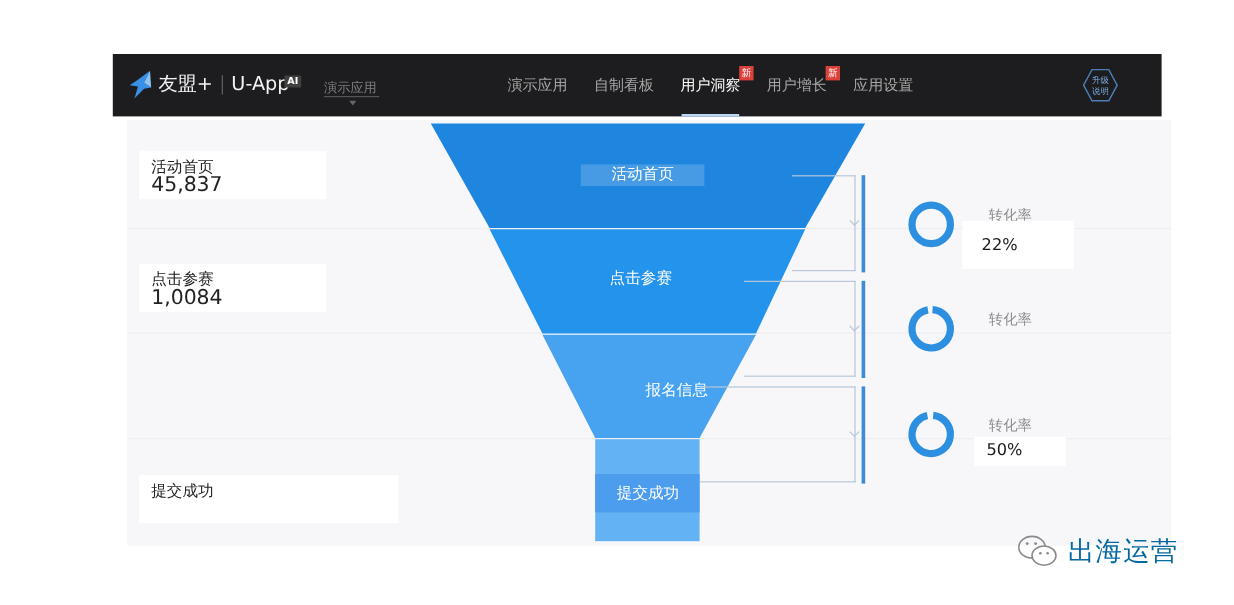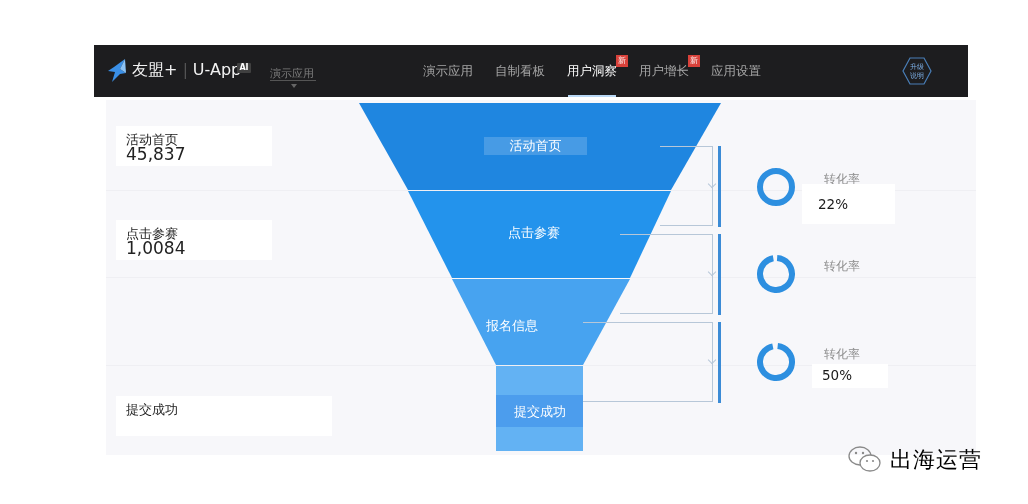--- a/index.html
+++ b/index.html
@@ -41,21 +41,21 @@
   .f-label.box { background: rgba(255,255,255,0.18); }
 
   .bracket { position: absolute; border: 1px solid #b7c7d8; border-left: none; }
   .arrow-tick { position: absolute; width: 6px; height: 6px; border-right: 1px solid #b7c7d8; border-bottom: 1px solid #b7c7d8; transform: rotate(45deg); }
   .vbar { position: absolute; width: 3px; background: #3b8bd6; }
 
   .rate-ring { position: absolute; width: 40px; height: 40px; }
   .rate-label { position: absolute; color: #8c8c8c; font-size: 12px; font-family: Liberation Serif, serif; }
   .rate-value { position: absolute; height: 40px; background: #ffffff; color: #1a1a1a; font-size: 13.5px; line-height: 40px; padding-left: 16px; }
 
-  .watermark { position: absolute; left: 846px; top: 444px; display: flex; align-items: center; gap: 6px; color: #000000; font-size: 22px; letter-spacing: 1px; }
+  .watermark { position: absolute; left: 846px; top: 444px; display: flex; align-items: center; gap: 6px; color: #0369a1; font-size: 22px; letter-spacing: 1px; }
   .wechat-icon { width: 38px; height: 32px; }
 </style>
 </head>
 <body>
 
 <div class="stage">
 
   <div class="topbar">
     <svg class="logo-icon" viewBox="0 0 22 26">
       <path d="M19 1 L8 9 L2 13 L9 14 L6 24 L14 16 L20 15 L14 11 Z" fill="#3a8fe6"></path>
@@ -123,21 +123,21 @@
   <svg class="funnel" width="1028" height="504">
     <polygon points="359,103 721,103 671,190 408,190" fill="#1f86e0"></polygon>
     <polygon points="408,191 671,191 630,278 452,278" fill="#2393ec"></polygon>
     <polygon points="452,279 630,279 583,365 496,365" fill="#47a3f0"></polygon>
     <rect x="496" y="366" width="87" height="85" fill="#63b2f3"></rect>
     <rect x="496" y="395" width="87" height="32" fill="#4c9ded"></rect>
   </svg>
 
   <div class="f-label box" style="left:484px; top:137px; width:103px;">活动首页</div>
   <div class="f-label" style="left:460px; top:224px; width:148px;">点击参赛</div>
-  <div class="f-label" style="left:462px; top:317px; width:100px;">报名信息</div>
+  <div class="f-label" style="left:514px; top:317px; width:100px;">报名信息</div>
   <div class="f-label" style="left:498px; top:403px; width:84px;">提交成功</div>
 
   <div class="bracket" style="left:660px; top:146px; width:53px; height:80px;"></div>
   <div class="arrow-tick" style="left:709px; top:181px;"></div>
   <div class="vbar" style="left:718px; top:146px; height:81px;"></div>
 
   <div class="bracket" style="left:620px; top:234px; width:93px; height:80px;"></div>
   <div class="arrow-tick" style="left:709px; top:269px;"></div>
   <div class="vbar" style="left:718px; top:234px; height:81px;"></div>
 

